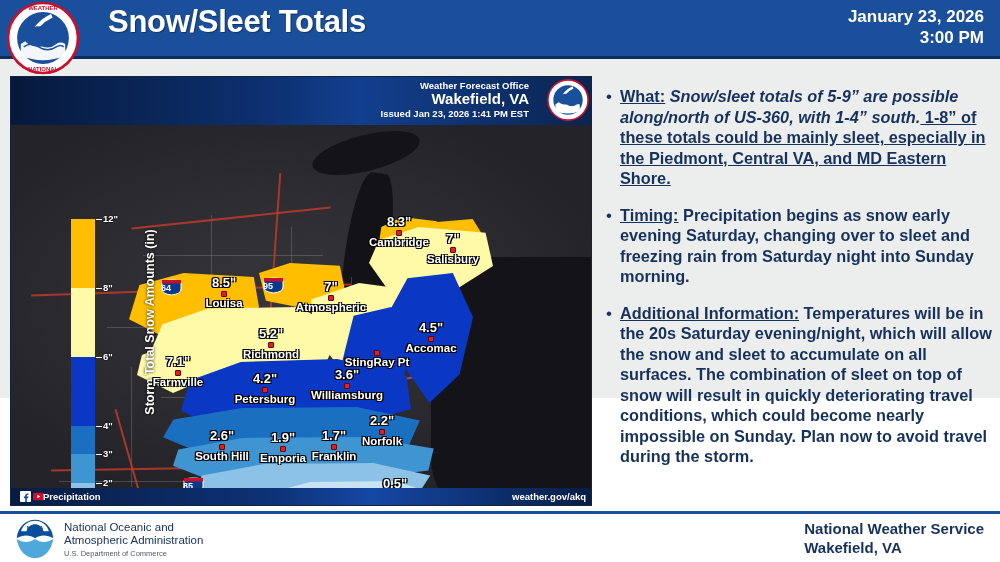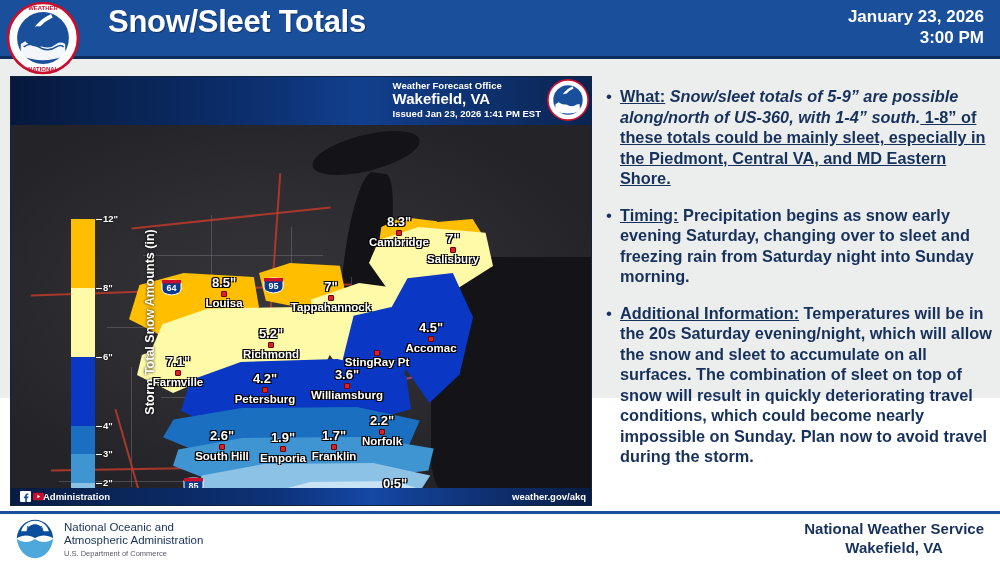--- a/index.html
+++ b/index.html
@@ -64,21 +64,21 @@
   .map-title {
     position: absolute; left: 9px; top: 2px;
     color: #ffffff; font-size: 20px; font-weight: bold; letter-spacing: -0.2px;
   }
   .map-subtitle {
     position: absolute; left: 9px; top: 28px;
     color: #ffffff; font-size: 11px; font-weight: bold;
     background: rgba(0,0,0,0.55); padding: 1px 3px;
   }
   .wfo-block {
-    position: absolute; right: 52px; top: 3px; text-align: left; color: #ffffff; margin-left: 20px;
+    position: absolute; right: 64px; top: 3px; text-align: right; color: #ffffff; margin-left: 20px;
   }
   .wfo-label { font-size: 9.5px; font-weight: bold; }
   .wfo-name { font-size: 15px; font-weight: bold; margin-top: -1px; }
   .wfo-issued { font-size: 9.5px; font-weight: bold; margin-top: 1px; }
   .map-seal { position: absolute; right: 4px; top: 2px; width: 42px; height: 42px; }
 
   
   .cbar-wrap { position: absolute; left: 60px; top: 142px; width: 24px; height: 322px; z-index: 20; }
   .cbar { position: absolute; left: 0; top: 0; width: 24px; height: 322px; }
   .cbar-seg { position: absolute; left: 0; width: 24px; }
@@ -115,21 +115,21 @@
     color: #ffffff; font-size: 11.5px; font-weight: bold; white-space: nowrap;
     text-shadow: -1.2px -1.2px 0 #000, 1.2px -1.2px 0 #000, -1.2px 1.2px 0 #000, 1.2px 1.2px 0 #000;
     line-height: 13px; margin-top: 0px;
   }
 
   
   .shield {
     position: absolute; width: 21px; height: 17px; z-index: 23;
   }
   .shield-num {
-    position: absolute; left: 0; top: 4px; width: 21px; text-align: center;
+    position: absolute; left: 0; top: 4px; width: 21px; 
     color: #ffffff; font-size: 9px; font-weight: bold; line-height: 10px;
   }
 
   
   .map-footer {
     position: absolute; left: 0; bottom: 0; width: 582px; height: 17px;
     background: linear-gradient(90deg,#081c42 0%, #0d3277 45%, #1547a5 62%, #081c42 100%);
     z-index: 30;
   }
   .fb-icon, .yt-icon { position: absolute; top: 3px; width: 11px; height: 11px; }
@@ -164,21 +164,21 @@
   .noaa-logo { position: absolute; left: 13px; top: 519px; width: 44px; height: 40px; }
   .noaa-text {
     position: absolute; left: 64px; top: 521px;
     color: #16315c; font-size: 11.5px; font-weight: normal; line-height: 13px;
   }
   .noaa-doc {
     position: absolute; left: 64px; top: 549px;
     color: #55596b; font-size: 7.5px; line-height: 9px;
   }
   .footer-right {
-    position: absolute; right: 16px; top: 519px; text-align: center;
+    position: absolute; right: 16px; top: 519px; text-align: left;
     color: #16315c; font-size: 15px; font-weight: bold; line-height: 19px;
   }
 </style>
 </head>
 <body>
 
 <div id="page">
 
   <div class="topbar"></div>
   <div class="topbar-underline"></div>
@@ -332,21 +332,21 @@
       <div class="city-name">Salisbury</div>
     </div>
     <div class="city" style="left:178px; top:199px; width:70px;">
       <div class="city-val">8.5"</div>
       <div class="city-dot"></div>
       <div class="city-name">Louisa</div>
     </div>
     <div class="city" style="left:272px; top:203px; width:96px;">
       <div class="city-val">7"</div>
       <div class="city-dot"></div>
-      <div class="city-name">Tappahannock</div>
+      <div class="city-name">Atmospheric</div>
     </div>
     <div class="city" style="left:384px; top:244px; width:72px;">
       <div class="city-val">4.5"</div>
       <div class="city-dot"></div>
       <div class="city-name">Accomac</div>
     </div>
     <div class="city" style="left:133px; top:278px; width:68px;">
       <div class="city-val">7.1"</div>
       <div class="city-dot"></div>
       <div class="city-name">Farmville</div>
@@ -418,21 +418,21 @@
 
     <div class="map-footer">
       <svg class="fb-icon" style="left:9px;" viewBox="0 0 20 20">
         <rect width="20" height="20" rx="2" fill="#ffffff"></rect>
         <path d="M12.5 20v-7h2.3l.4-2.8h-2.7V8.4c0-.8.2-1.4 1.4-1.4h1.5V4.5c-.3 0-1.2-.1-2.2-.1-2.2 0-3.7 1.3-3.7 3.8v2h-2.4V13h2.4v7z" fill="#1a4f9c"></path>
       </svg>
       <svg class="yt-icon" style="left:22px;" viewBox="0 0 20 20">
         <rect x="0" y="3" width="20" height="14" rx="3" fill="#c8102e"></rect>
         <path d="M8 7l5 3-5 3z" fill="#ffffff"></path>
       </svg>
-      <div class="social-text">Administration</div>
+      <div class="social-text">Precipitation</div>
       <div class="site-text">weather.gov/akq</div>
     </div>
   </div>
 
   <div class="text-panel">
 
     <div class="bullet-row">
       <div class="bullet-dot">•</div>
       <div class="bullet-text">
         <span class="u">What:</span><span class="it"> Snow/sleet totals of 5-9” are possible along/north of US-360, with 1-4” south.</span><span class="u"> 1-8” of these totals could be mainly sleet, especially in the Piedmont, Central VA, and MD Eastern Shore.</span>

